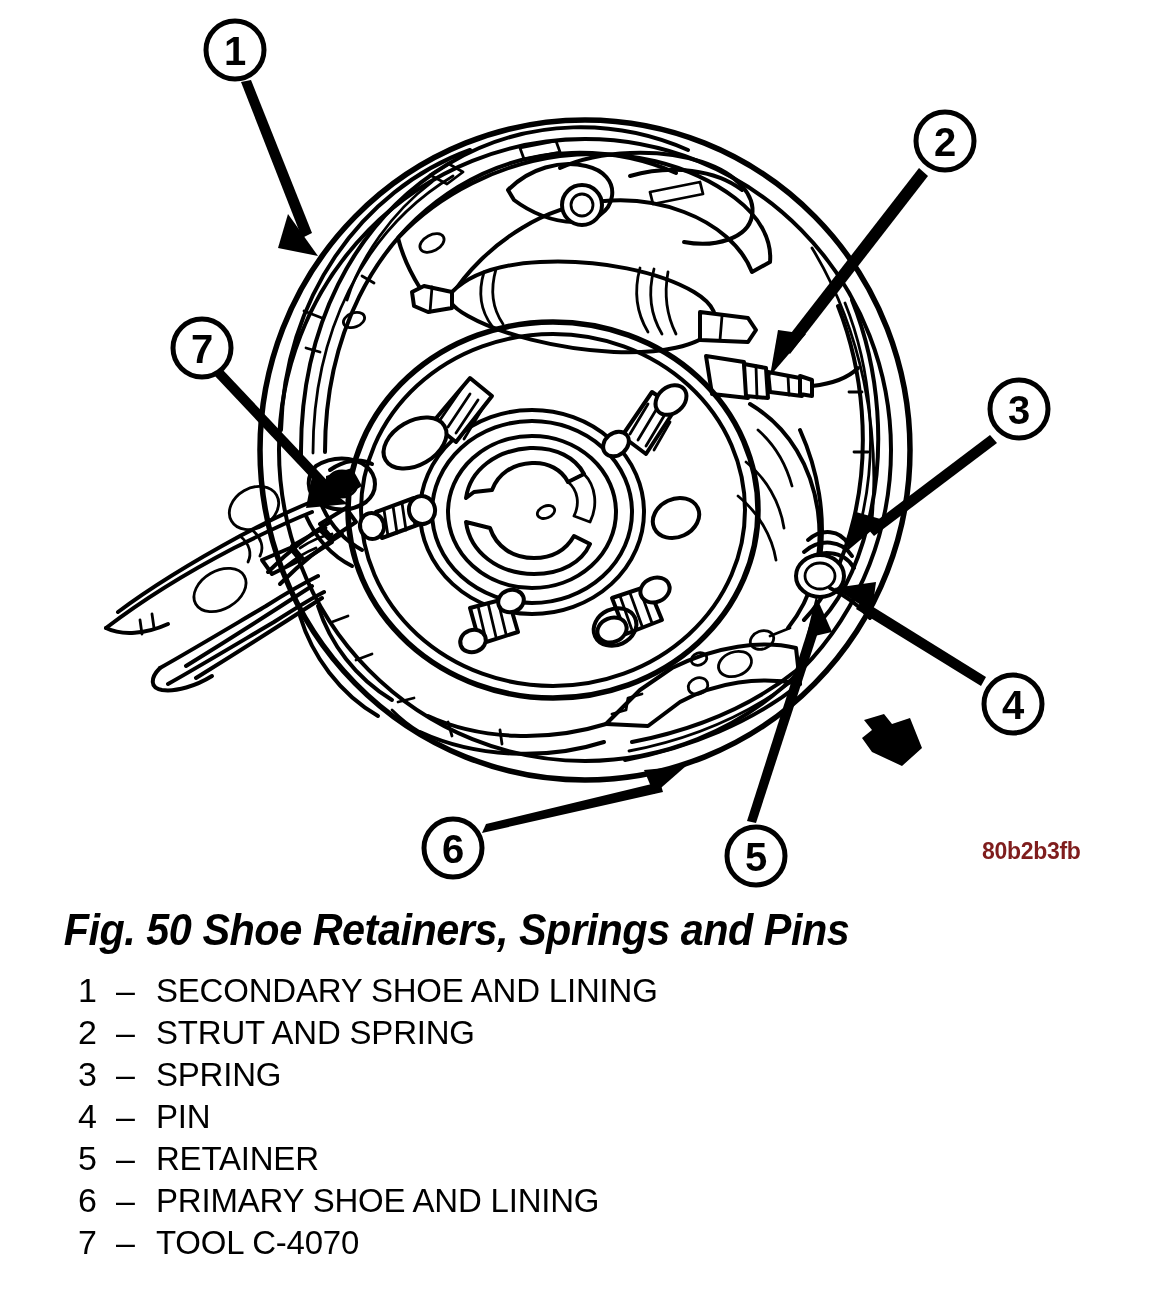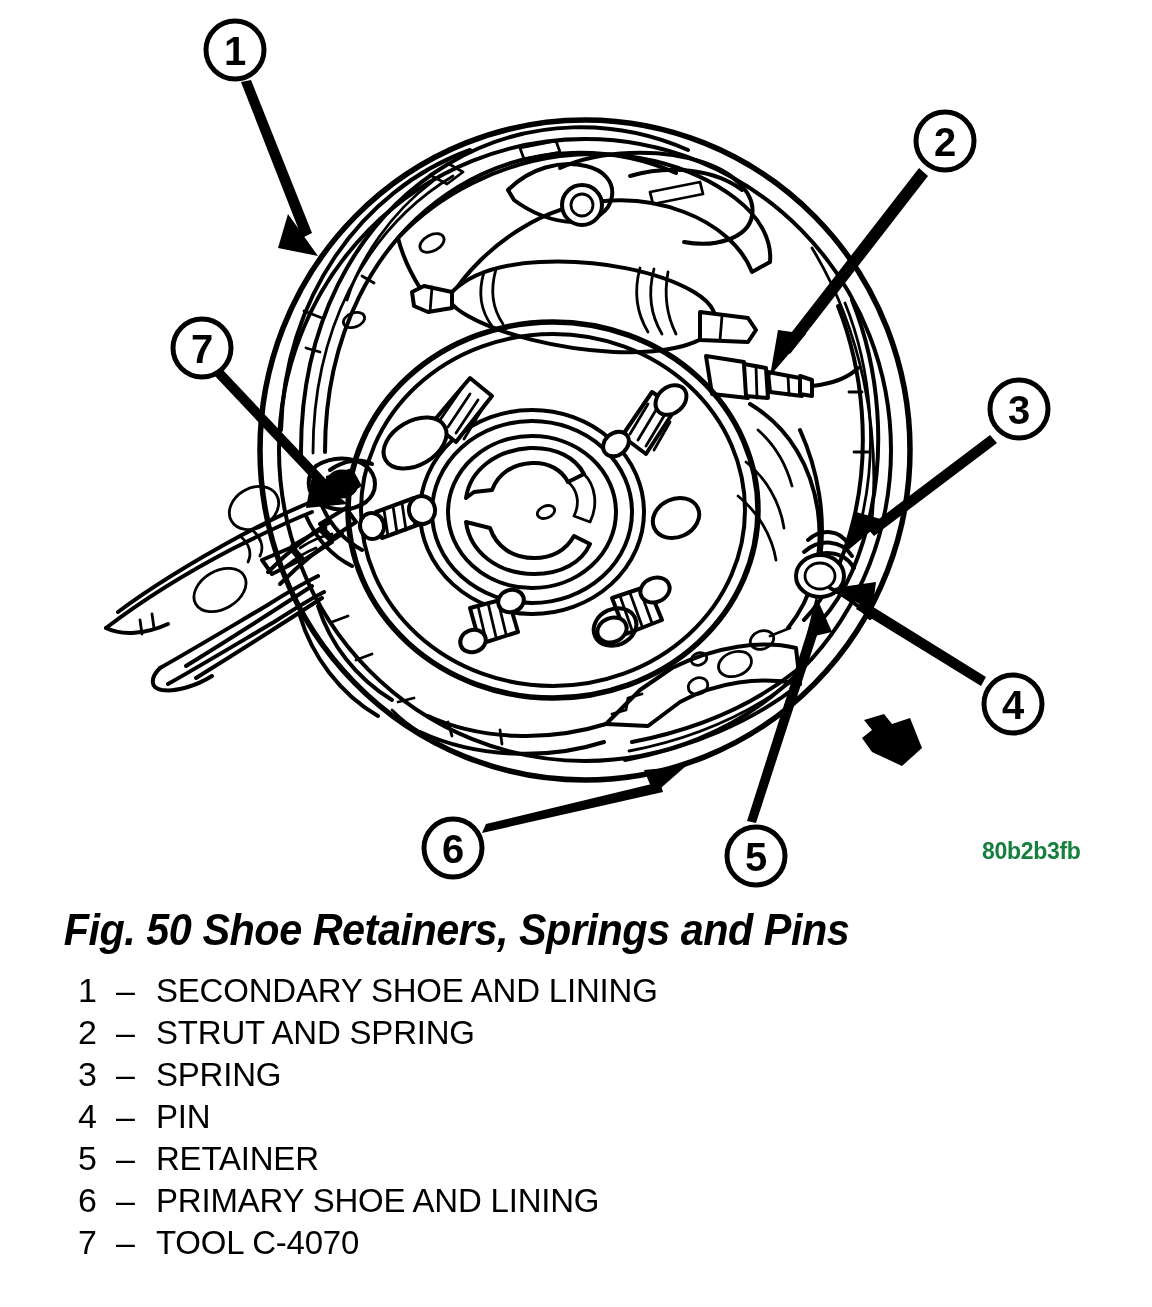--- a/index.html
+++ b/index.html
@@ -16,21 +16,21 @@
     font-family:"Liberation Sans", sans-serif;
     font-weight:bold;font-size:40px;
     text-anchor:middle;dominant-baseline:central;
     fill:#000;
   }
 
   #drawing-code{
     position:absolute;left:982px;top:838px;
     font-family:"Liberation Sans", sans-serif;
     font-size:23px;font-weight:bold;letter-spacing:-0.3px;
-    color:#15803d;white-space:nowrap;
+    color:#7f1d1d;white-space:nowrap;
   }
 
   #caption-block{position:absolute;left:0;top:905px;width:913px;}
 
   #fig-title{
     text-align:center;
     font-family:"Liberation Sans", sans-serif;
     font-weight:bold;font-style:italic;
     font-size:44px;
     letter-spacing:-0.5px;

